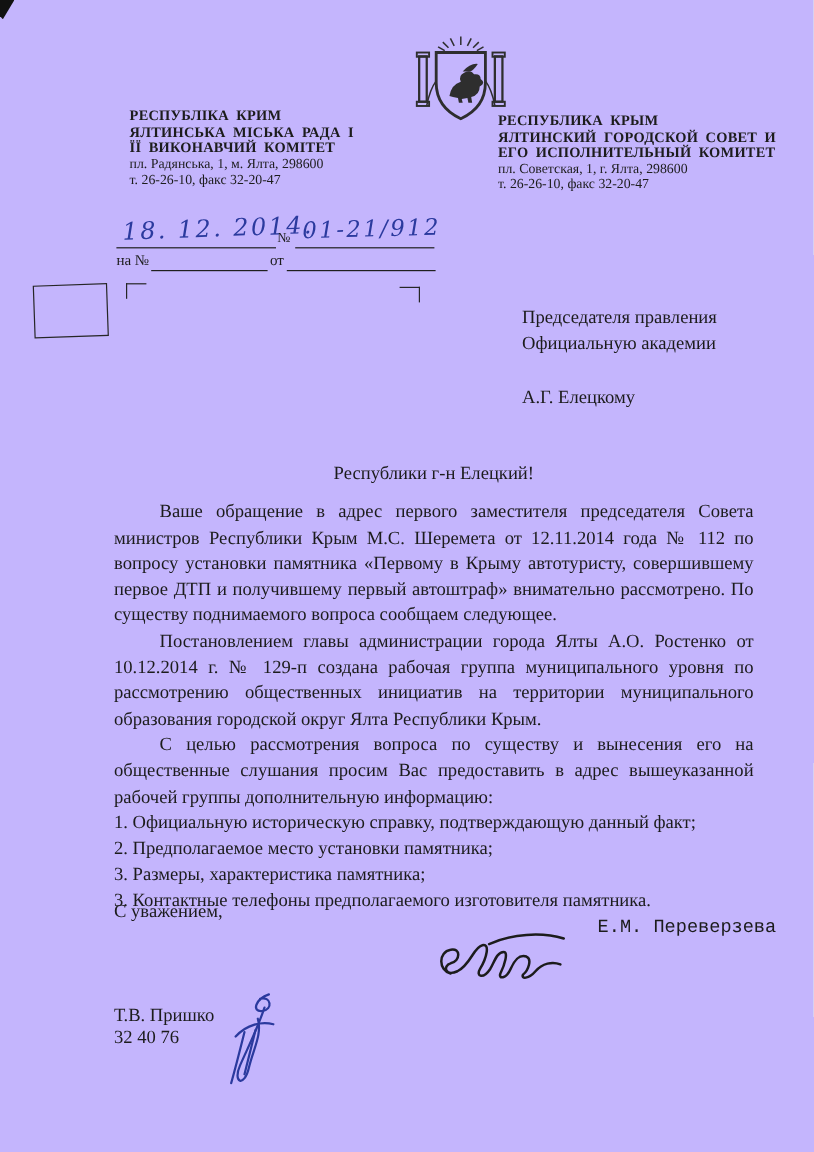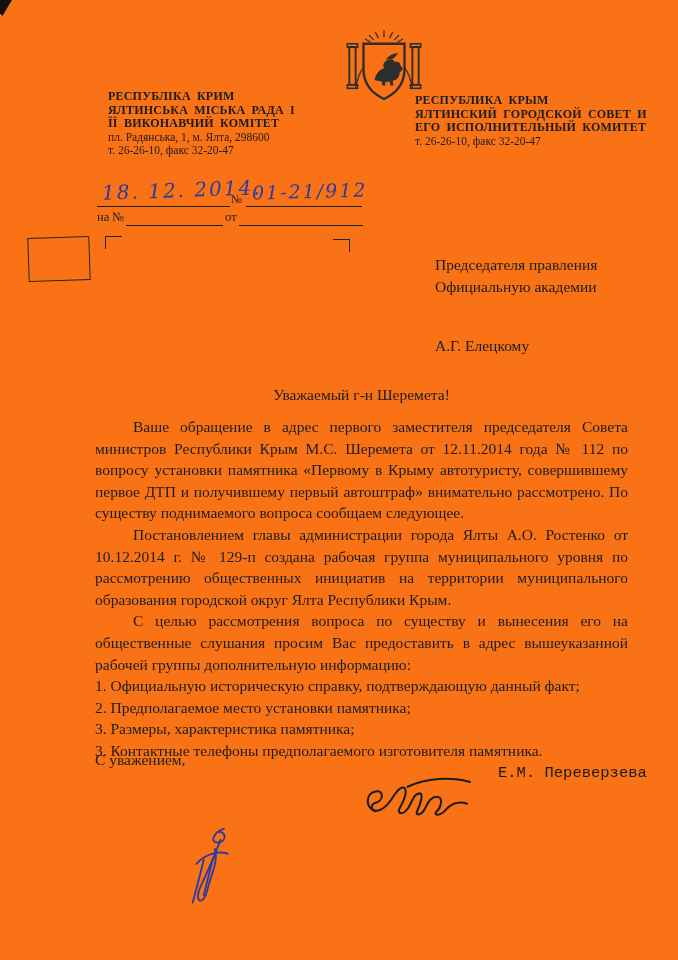--- a/index.html
+++ b/index.html
@@ -1,19 +1,19 @@
 <!DOCTYPE html>
 <html><head>
 <meta charset="utf-8">
 <style>
   html,body{margin:0;padding:0;background:#e8e8e8;}
   .page{
     position:relative;
     width:678px;height:960px;
-    background:#f97316;
+    background:#c4b5fd;
     font-family:"Liberation Serif", serif;
     color:#1c1c1c;
     overflow:hidden;
     margin:0 auto;
   }
   .abs{position:absolute;}
 
   
   .scan-mark{
     left:0;top:0;width:12px;height:16px;background:#111;
@@ -107,20 +107,21 @@
     <div class="org-bold">ЯЛТИНСЬКА МІСЬКА РАДА І</div>
     <div class="org-bold">ЇЇ ВИКОНАВЧИЙ КОМІТЕТ</div>
     <div class="org-addr">пл. Радянська, 1, м. Ялта, 298600</div>
     <div class="org-addr">т. 26-26-10, факс 32-20-47</div>
   </div>
 
   <div class="abs org-block" style="left:415px;top:94px;width:255px;">
     <div class="org-bold">РЕСПУБЛИКА КРЫМ</div>
     <div class="org-bold">ЯЛТИНСКИЙ ГОРОДСКОЙ СОВЕТ И</div>
     <div class="org-bold">ЕГО ИСПОЛНИТЕЛЬНЫЙ КОМИТЕТ</div>
+    <div class="org-addr">пл. Советская, 1, г. Ялта, 298600</div>
     <div class="org-addr">т. 26-26-10, факс 32-20-47</div>
   </div>
 
   <div class="abs ref-underline" style="left:97px;top:186px;width:133px;height:20px;"></div>
   <div class="abs ref-underline" style="left:246px;top:186px;width:116px;height:20px;"></div>
   <div class="abs num-sign" style="left:231px;top:193px;">№</div>
   <div class="abs hand hand-date" style="left:102px;top:178px;">18. 12. 2014.</div>
   <div class="abs hand hand-num" style="left:252px;top:180px;">01-21/912</div>
 
   <div class="abs na-line" style="left:95px;top:209px;width:268px;">
@@ -131,23 +132,23 @@
   </div>
 
   <div class="abs stamp-box" style="left:28px;top:237px;"></div>
   <div class="abs corner-l" style="left:105px;top:236px;"></div>
   <div class="abs corner-r" style="left:333px;top:239px;"></div>
 
   <div class="abs recipient" style="left:435px;top:254px;">
     <div>Председателя правления</div>
     <div>Официальную академии</div>
   </div>
-  <div class="abs recipient" style="left:435px;top:335px;">А.Г. Елецкому</div>
+  <div class="abs recipient" style="left:435px;top:321px;">А.Г. Елецкому</div>
 
-  <div class="abs salutation" style="left:95px;top:386px;">Уважаемый г-н Шеремета!</div>
+  <div class="abs salutation" style="left:95px;top:386px;">Республики г-н Елецкий!</div>
 
   <div class="abs body-text" style="left:95px;top:416px;">
     <p>Ваше обращение в адрес первого заместителя председателя Совета министров Республики Крым М.С. Шеремета от 12.11.2014 года № 112 по вопросу установки памятника «Первому в Крыму автотуристу, совершившему первое ДТП и получившему первый автоштраф» внимательно рассмотрено. По существу поднимаемого вопроса сообщаем следующее.</p>
     <p>Постановлением главы администрации города Ялты А.О. Ростенко от 10.12.2014 г. № 129-п создана рабочая группа муниципального уровня по рассмотрению общественных инициатив на территории муниципального образования городской округ Ялта Республики Крым.</p>
     <p>С целью рассмотрения вопроса по существу и вынесения его на общественные слушания просим Вас предоставить в адрес вышеуказанной рабочей группы дополнительную информацию:</p>
     <div class="list-line">1. Официальную историческую справку, подтверждающую данный факт;</div>
     <div class="list-line">2. Предполагаемое место установки памятника;</div>
     <div class="list-line">3.  Размеры,  характеристика памятника;</div>
     <div class="list-line">3. Контактные телефоны предполагаемого изготовителя памятника.</div>
   </div>
@@ -158,20 +159,24 @@
     <svg viewBox="0 0 120 70" width="118" height="66">
       <g stroke="#1c1c1c" stroke-width="2.2" fill="none" stroke-linecap="round">
         <path d="M16,48 C5,45 5,29 16,27 C25,25 25,37 16,39 C9,41 11,51 22,46 C34,40 36,25 44,23 C51,21 48,34 42,44 C38,51 45,53 51,44 C55,37 57,29 63,29 C67,29 64,40 60,48 C58,53 65,53 69,44 C73,35 77,31 83,33 C88,35 85,45 80,49 C78,53 85,53 91,46 C97,39 106,37 113,40"></path>
         <path d="M50,22 C70,13 96,11 116,17"></path>
       </g>
     </svg>
   </div>
 
   <div class="abs sig-name" style="left:498px;top:764px;font-family:Liberation Mono, monospace;">Е.М. Переверзева</div>
 
+  <div class="abs exec" style="left:95px;top:838px;">
+    <div>Т.В. Пришко</div>
+    <div>32 40 76</div>
+  </div>
 
   <div class="abs" style="left:176px;top:822px;width:74px;height:90px;">
     <svg viewBox="0 0 80 95" width="74" height="90">
       <g stroke="#2b3a9e" stroke-width="2" fill="none" stroke-linecap="round">
         <path d="M52,6 C40,10 36,22 46,21 C56,20 54,7 44,10"></path>
         <path d="M48,18 C42,36 34,52 26,70 C19,86 30,90 34,72 C38,55 46,42 42,28"></path>
         <path d="M22,44 C32,33 46,30 56,33"></path>
         <path d="M30,40 C26,56 22,72 18,86"></path>
         <path d="M40,38 C36,54 33,66 30,78"></path>
       </g>

